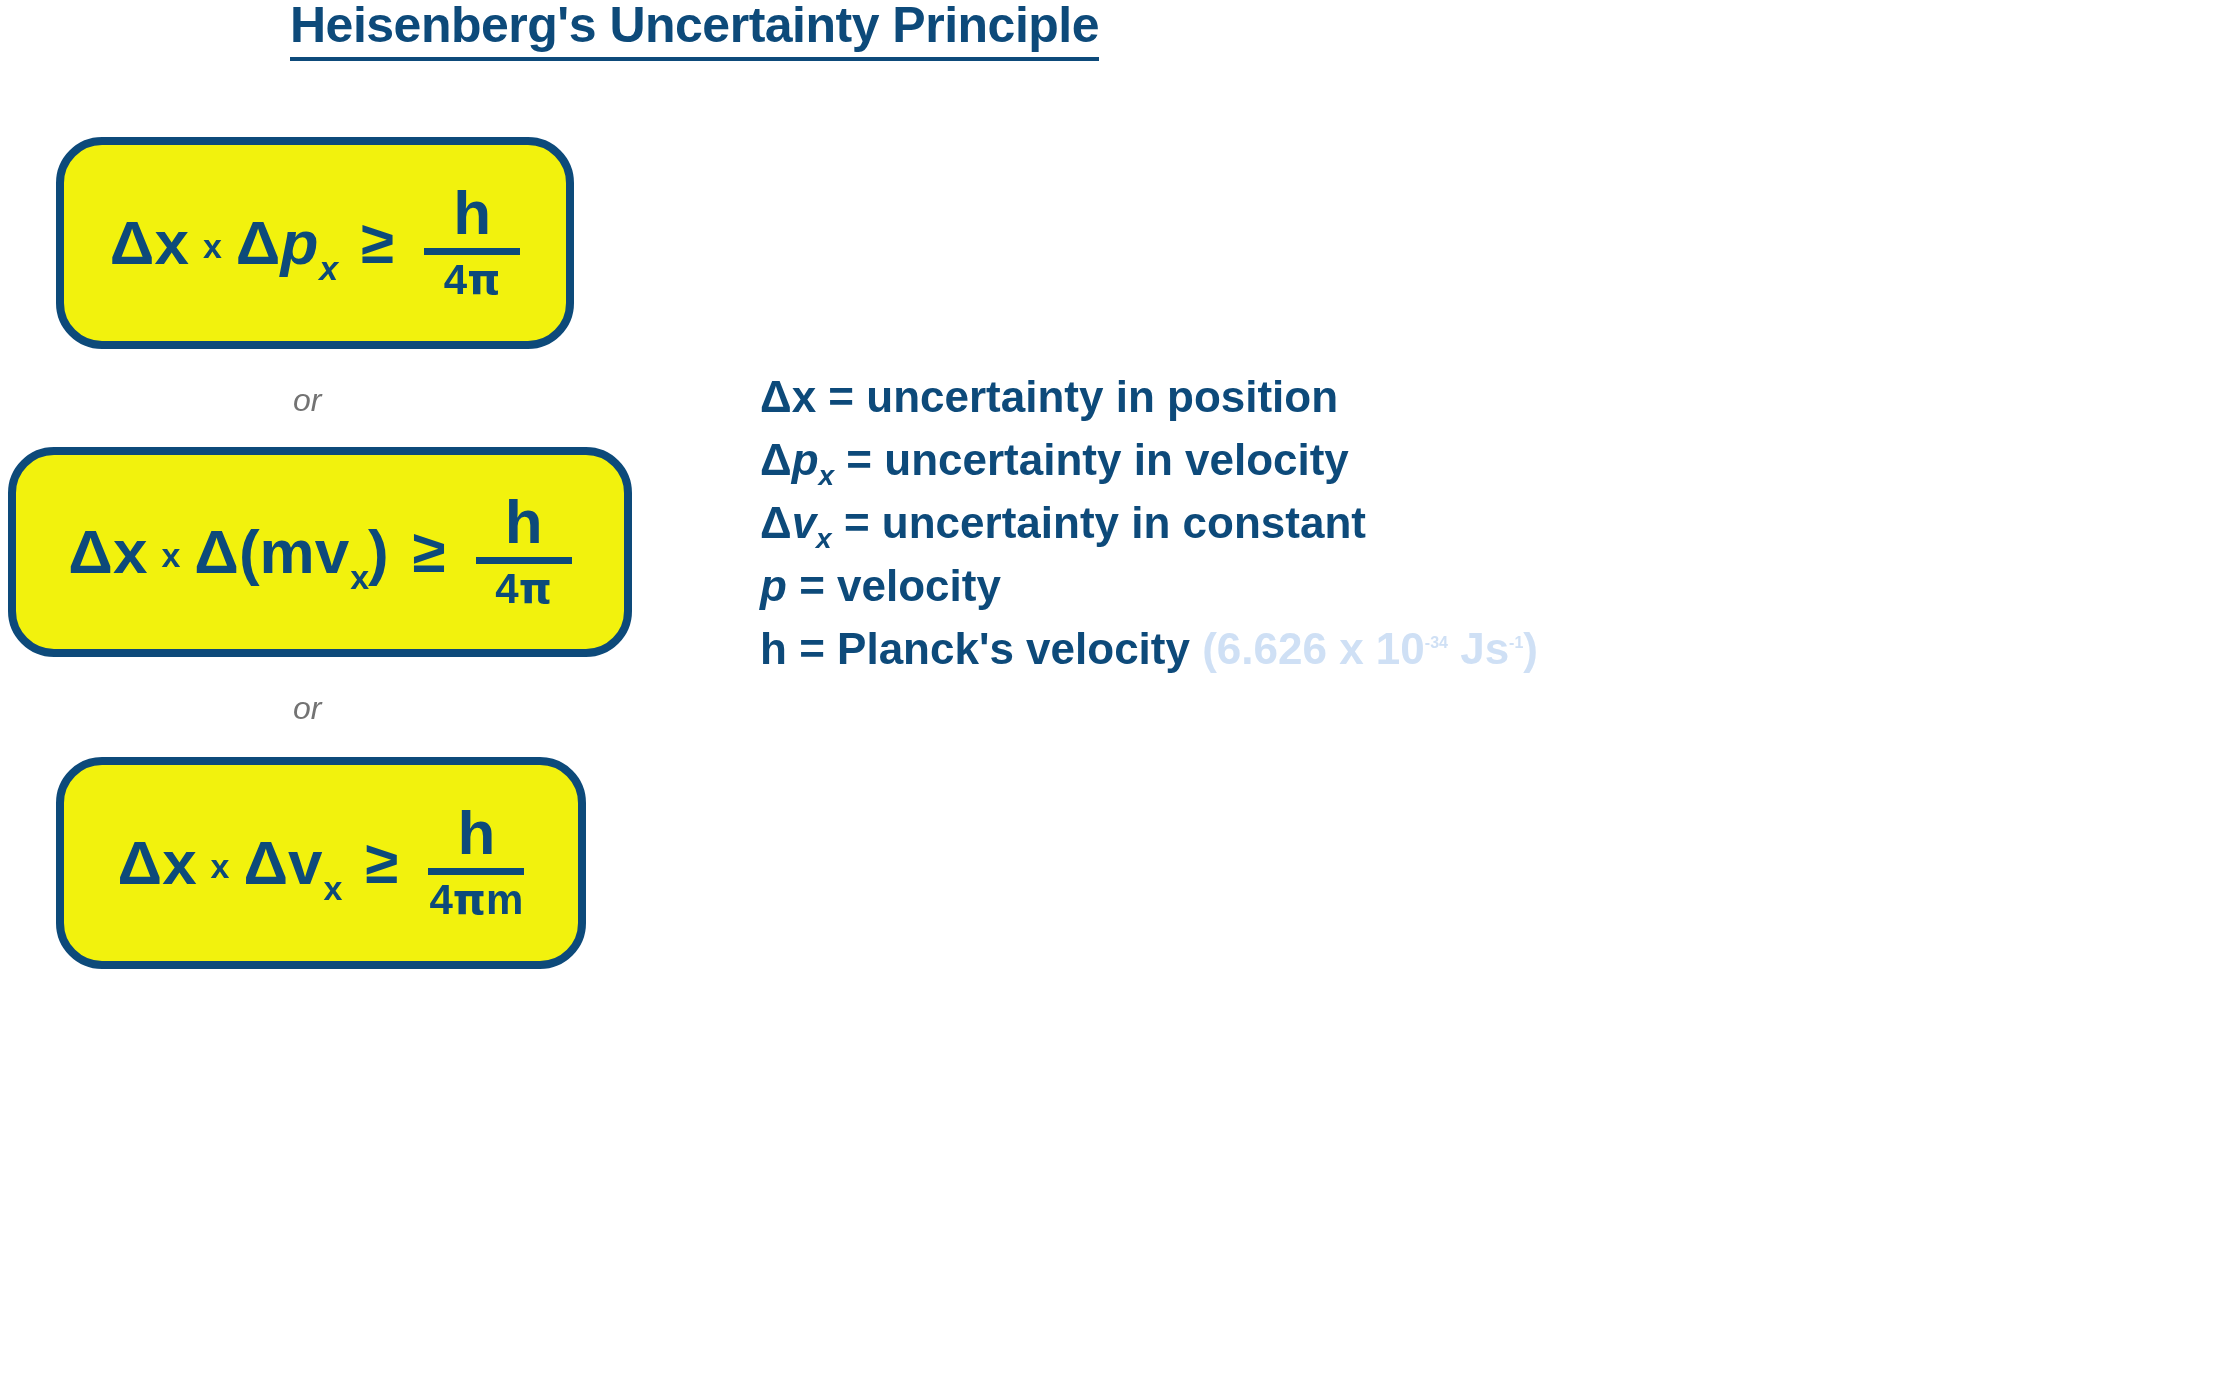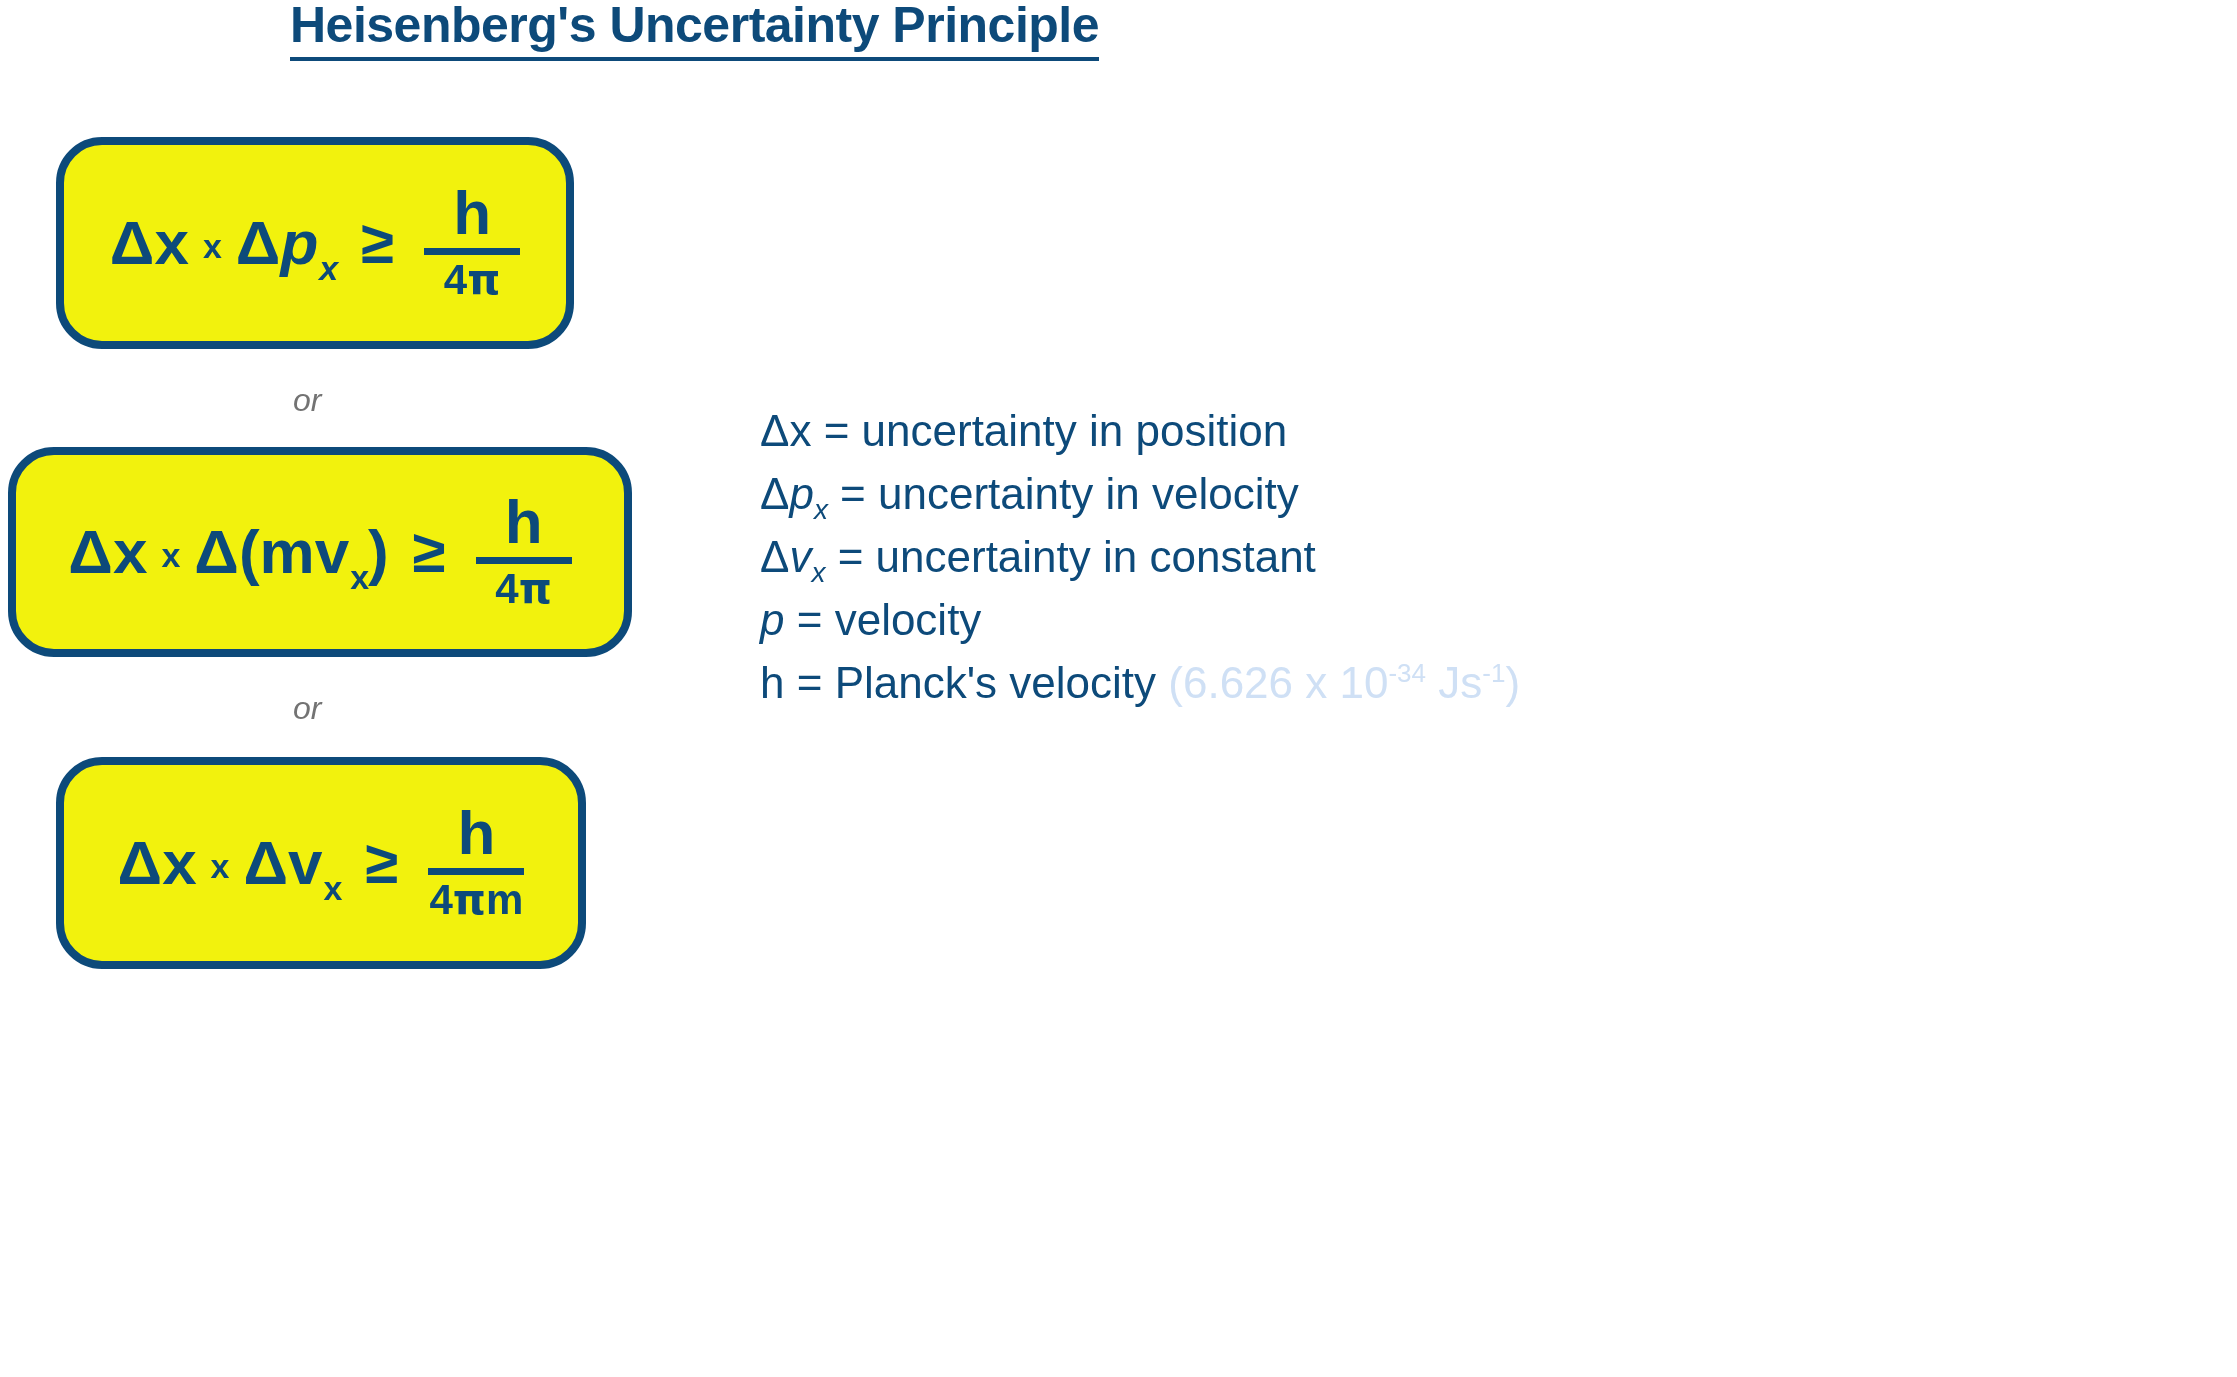--- a/index.html
+++ b/index.html
@@ -80,32 +80,32 @@
     font-size:32px;
     font-style:italic;
     color:#737373;
   }
   #or1{left:293px; top:382px;}
   #or2{left:293px; top:690px;}
 
   
   #legend{
     position:absolute;
-    left:760px; top:399px;
+    left:760px; top:365px;
     color:#0d4a7a;
     font-size:44px;
-    font-weight:normal;
+    font-weight:bold;
     line-height:63px;
     white-space:nowrap;
   }
   #legend .row{height:63px;display:block;}
   #legend .lsub{font-size:28px;position:relative;top:10px;font-style:italic;}
   #legend .lsubn{font-size:28px;position:relative;top:10px;font-style:normal;}
   #legend .val{color:#cfe0f5;}
-  #legend sup{font-size:26px;vertical-align:super;line-height:0;}
+  #legend sup{font-size:16px;vertical-align:super;line-height:0;}
 </style>
 </head>
 <body>
 
 <div class="stage">
 
   <div id="title">
     <span class="ul">Heisenberg's Uncertainty Principle</span>
   </div>
 

